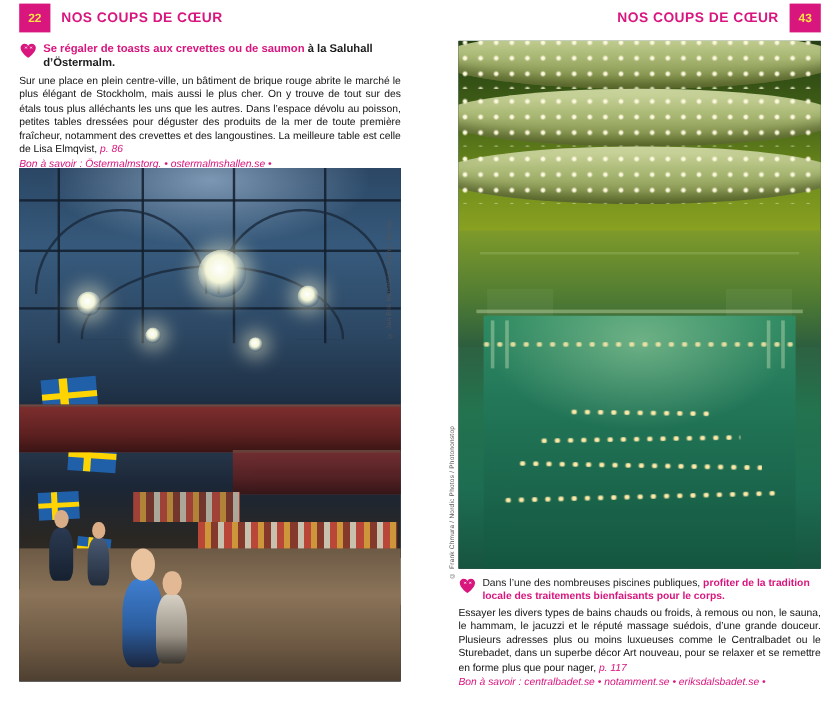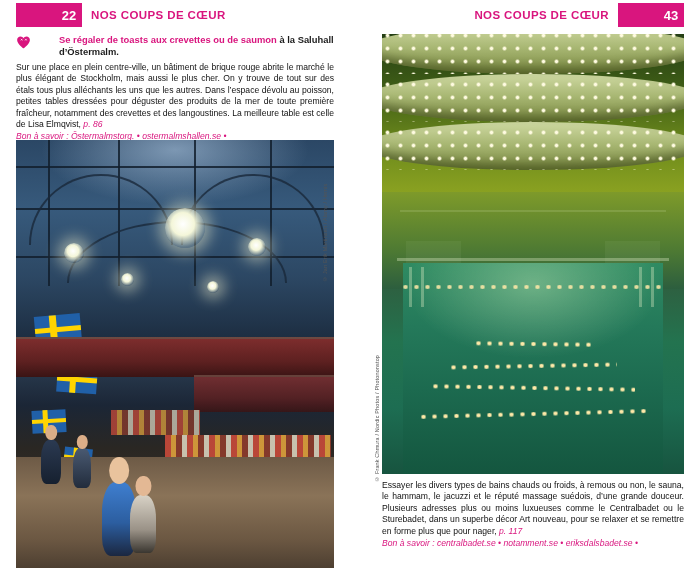--- a/index.html
+++ b/index.html
@@ -27,28 +27,27 @@
     display: flex;
     align-items: center;
   }
   .header-left { left: 0; width: 350px; }
   .header-right { left: 350px; width: 350px; justify-content: flex-end; }
 
   .folio {
     width: 26px;
     height: 24px;
     background: #d9157e;
-    color: #ffffff;
-    font-size: 13px;
+    color: #fde047;
+    font-size: 10px;
     font-weight: bold;
     display: flex;
     align-items: center;
     justify-content: center;
     letter-spacing: 0px;
-    padding-left: 40px;
   }
   .folio-left { margin-left: 16px; }
   .folio-right { margin-right: 16px; }
 
   .header-title {
     color: #d9157e;
     font-size: 11.5px;
     font-weight: bold;
     letter-spacing: 0.4px;
     text-transform: uppercase;
@@ -60,21 +59,20 @@
   .left-col {
     position: absolute;
     left: 16px;
     top: 34px;
     width: 318px;
   }
   .entry-head {
     display: flex;
     align-items: flex-start;
     margin-bottom: 4px;
-    gap: 23px;
   }
   .heart-icon {
     flex: 0 0 auto;
     width: 15px;
     height: 14px;
     margin-right: 5px;
     margin-top: 1px;
   }
   .entry-title {
     font-size: 9.4px;
@@ -407,20 +405,29 @@
 
       <div class="pool-edge" style="left:9%;top:53%;width:3px;height:9%;"></div>
       <div class="pool-edge" style="left:13%;top:53%;width:3px;height:9%;"></div>
       <div class="pool-edge" style="left:85%;top:53%;width:3px;height:9%;"></div>
       <div class="pool-edge" style="left:89%;top:53%;width:3px;height:9%;"></div>
     </div>
   </div>
   <div class="credit-right">© Frank Chmura / Nordic Photos / Photononstop</div>
 
   <div class="right-col">
+    <div class="cap-head">
+      <svg class="heart-icon" viewBox="0 0 24 22" aria-hidden="true">
+        <path d="M12 21C12 21 1.8 14.2 1.8 7.6C1.8 4.3 4.3 2 7.2 2C9.3 2 11.1 3.2 12 5C12.9 3.2 14.7 2 16.8 2C19.7 2 22.2 4.3 22.2 7.6C22.2 14.2 12 21 12 21Z" fill="#d9157e"></path>
+        <path d="M8.2 6.4L9.9 8.1M9.9 6.4L8.2 8.1M15.0 6.4L16.7 8.1M16.7 6.4L15.0 8.1" stroke="#ffffff" stroke-width="1.1" stroke-linecap="round"></path>
+      </svg>
+      <div class="cap-title">
+        <span>Dans l’une des nombreuses piscines publiques, </span><span class="pinkb">profiter de la tradition locale des traitements bienfaisants pour le corps.</span>
+      </div>
+    </div>
 
     <div class="body-text">
       <span>Essayer les divers types de bains chauds ou froids, à remous ou non, le sauna, le hammam, le jacuzzi et le réputé massage suédois, d’une grande douceur. Plusieurs adresses plus ou moins luxueuses comme le </span><span class="ital">Centralbadet</span><span> ou le </span><span class="ital">Sturebadet,</span><span> dans un superbe décor Art nouveau, pour se relaxer et se remettre en forme plus que pour nager, </span><span class="pink-ital">p. 117</span>
     </div>
 
     <div class="bon-line">
       <span class="label">Bon à savoir : </span><span>centralbadet.se • notamment.se • eriksdalsbadet.se •</span>
     </div>
   </div>
 

